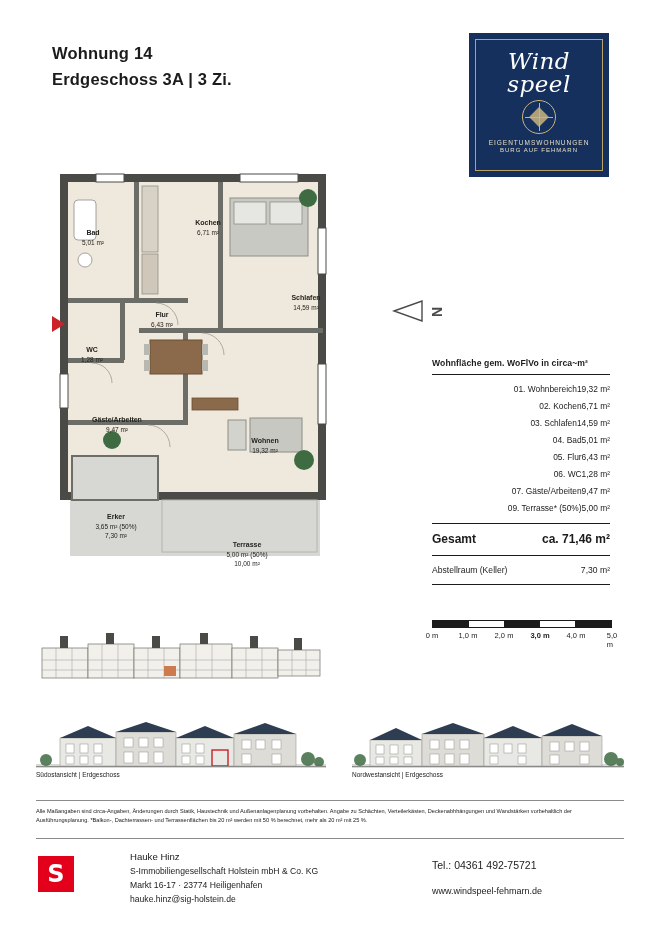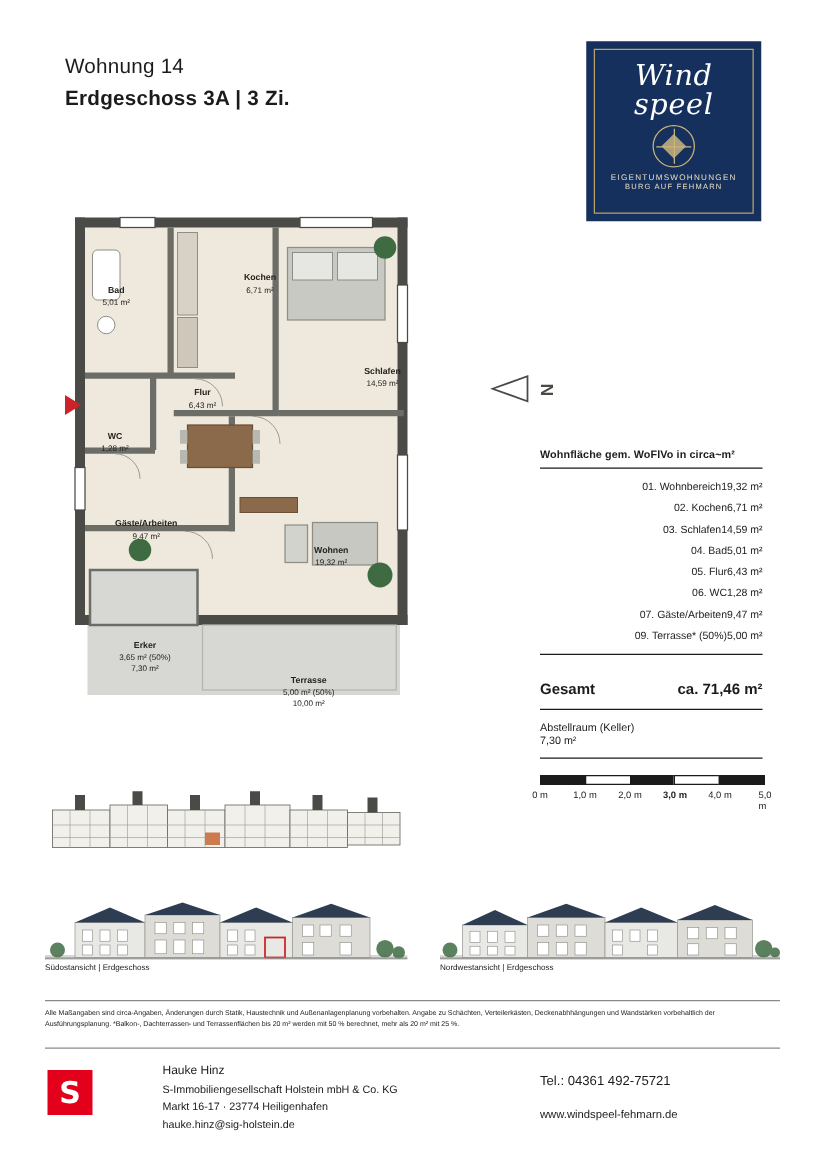--- a/index.html
+++ b/index.html
@@ -17,21 +17,21 @@
     background: #ffffff;
   }
 
   
   .title-block {
     position: absolute;
     left: 52px; top: 40px;
   }
   .title-line1 {
     font-size: 16.5px;
-    font-weight: normal;
+    font-weight: bold;
     letter-spacing: .2px;
     line-height: 26px;
     color: #1b1b1b;
   }
   .title-line2 {
     font-size: 16.5px;
     font-weight: bold;
     letter-spacing: .2px;
     line-height: 26px;
     color: #1b1b1b;
@@ -163,34 +163,33 @@
     font-size: 8.4px;
     line-height: 17px;
     color: #1b1b1b;
   }
   .arow .val { text-align: right; }
   .sumrow {
     display: flex;
     justify-content: space-between;
     font-size: 12px;
     font-weight: bold;
-    padding-top: 20px;
+    padding-top: 8px;
     margin-top: 6px;
     border-top: 1.5px solid #1b1b1b;
   }
   .kellerrow {
     display: flex;
     justify-content: space-between;
     font-size: 8.6px;
     padding-top: 9px;
     margin-top: 9px;
     border-top: 1px solid #1b1b1b;
     border-bottom: 1.5px solid #1b1b1b;
     padding-bottom: 9px;
-    flex-direction: column;
   }
 
   
   .scalebar {
     position: absolute;
     left: 432px; top: 620px;
     width: 156px;
   }
   .scale-row { display: flex; height: 8px; width: 180px; }
   .scale-seg { flex: 1; border: 1px solid #1b1b1b; border-right: none; }

